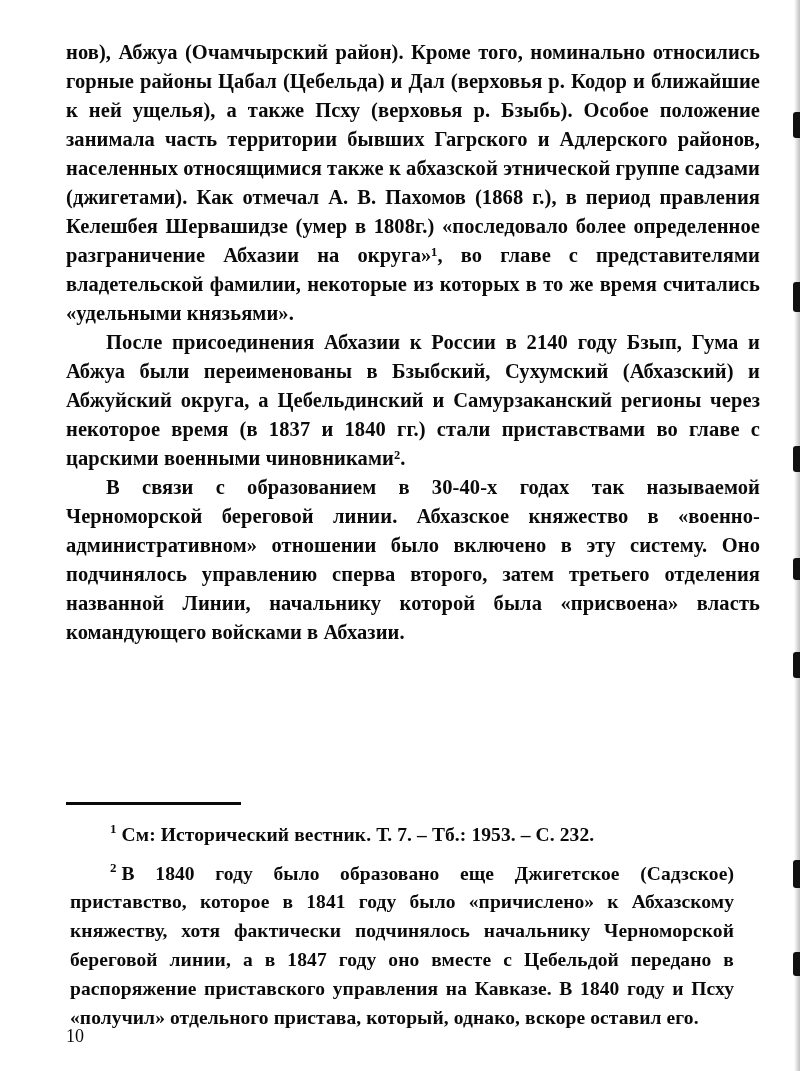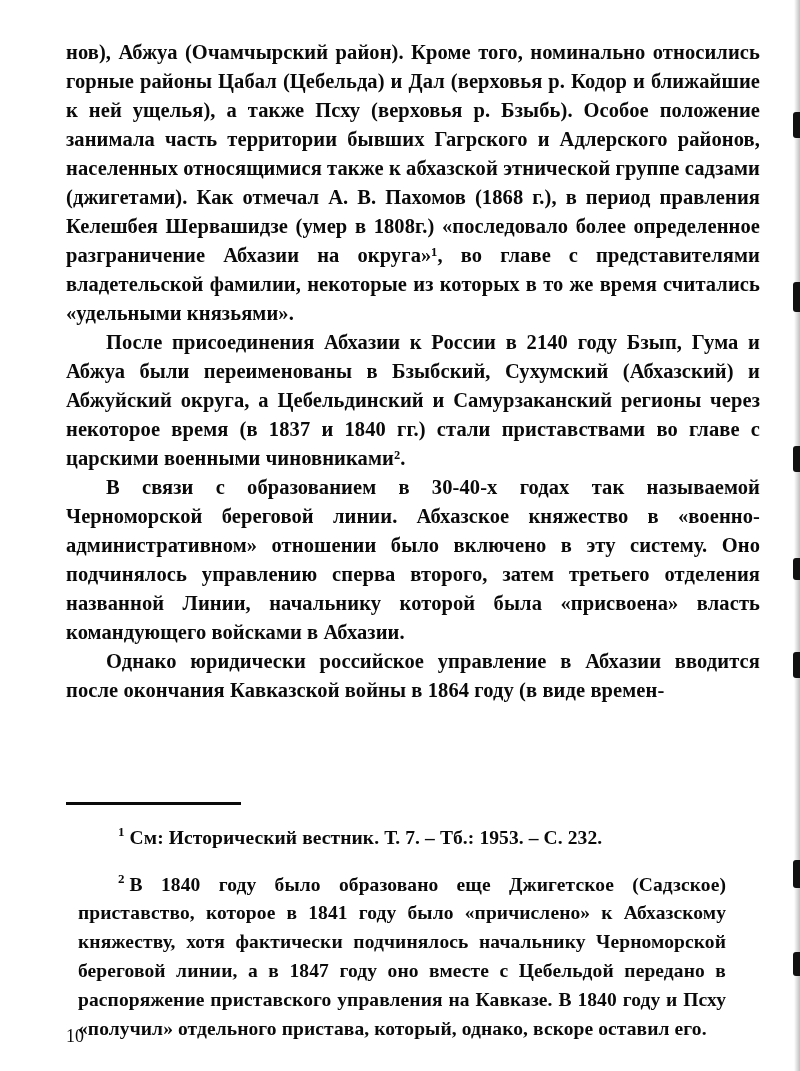--- a/index.html
+++ b/index.html
@@ -40,21 +40,21 @@
     left: 66px;
     right: 62px;
   }
   .footnote-rule {
     width: 175px;
     height: 0;
     border-top: 3px solid #0a0a0a;
     margin-bottom: 9px;
   }
   .footnotes-section p.footnote {
-    margin: 12px;
+    margin: 4px;
     font-size: 19.5px;
     line-height: 29px;
     font-weight: 600;
     text-align: justify;
     text-indent: 40px;
     letter-spacing: 0.1px;
   }
   .footnotes-section sup {
     font-size: 13px;
     margin-right: 5px;
@@ -92,21 +92,20 @@
 </style>
 </head>
 <body>
 
 <div class="page">
 
   <div class="body-text">
     <p class="no-indent">нов), Абжуа (Очамчырский район). Кроме того, номинально относились горные районы Цабал (Цебельда) и Дал (верховья р. Кодор и ближайшие к ней ущелья), а также Псху (верховья р. Бзыбь). Особое положение занимала часть территории бывших Гагрского и Адлерского районов, населенных относящимися также к абхазской этнической группе садзами (джигетами). Как отмечал А. В. Пахомов (1868 г.), в период правления Келешбея Шервашидзе (умер в 1808г.) «последовало более определенное разграничение Абхазии на округа»¹, во главе с представителями владетельской фамилии, некоторые из которых в то же время считались «удельными князьями».</p>
     <p class="indent">После присоединения Абхазии к России в 2140 году Бзып, Гума и Абжуа были переименованы в Бзыбский, Сухумский (Абхазский) и Абжуйский округа, а Цебельдинский и Самурзаканский регионы через некоторое время (в 1837 и 1840 гг.) стали приставствами во главе с царскими военными чиновниками².</p>
     <p class="indent">В связи с образованием в 30-40-х годах так называемой Черноморской береговой линии. Абхазское княжество в «военно-административном» отношении было включено в эту систему. Оно подчинялось управлению сперва второго, затем третьего отделения названной Линии, начальнику которой была «присвоена» власть командующего войсками в Абхазии.</p>
-    <p class="indent">Однако юридически российское управление в Абхазии вводится после окончания Кавказской войны в 1864 году (в виде времен-</p>
   </div>
 
   <div class="footnotes-section">
     <div class="footnote-rule"></div>
     <p class="footnote">
       <sup>1</sup><span>См: Исторический вестник. Т. 7. – Тб.: 1953. – С. 232.</span>
     </p>
     <p class="footnote">
       <sup>2</sup><span>В 1840 году было образовано еще Джигетское (Садзское) приставство, которое в 1841 году было «причислено» к Абхазскому княжеству, хотя фактически подчинялось начальнику Черноморской береговой линии, а в 1847 году оно вместе с Цебельдой передано в распоряжение приставского управления на Кавказе. В 1840 году и Псху «получил» отдельного пристава, который, однако, вскоре оставил его.</span>
     </p>

